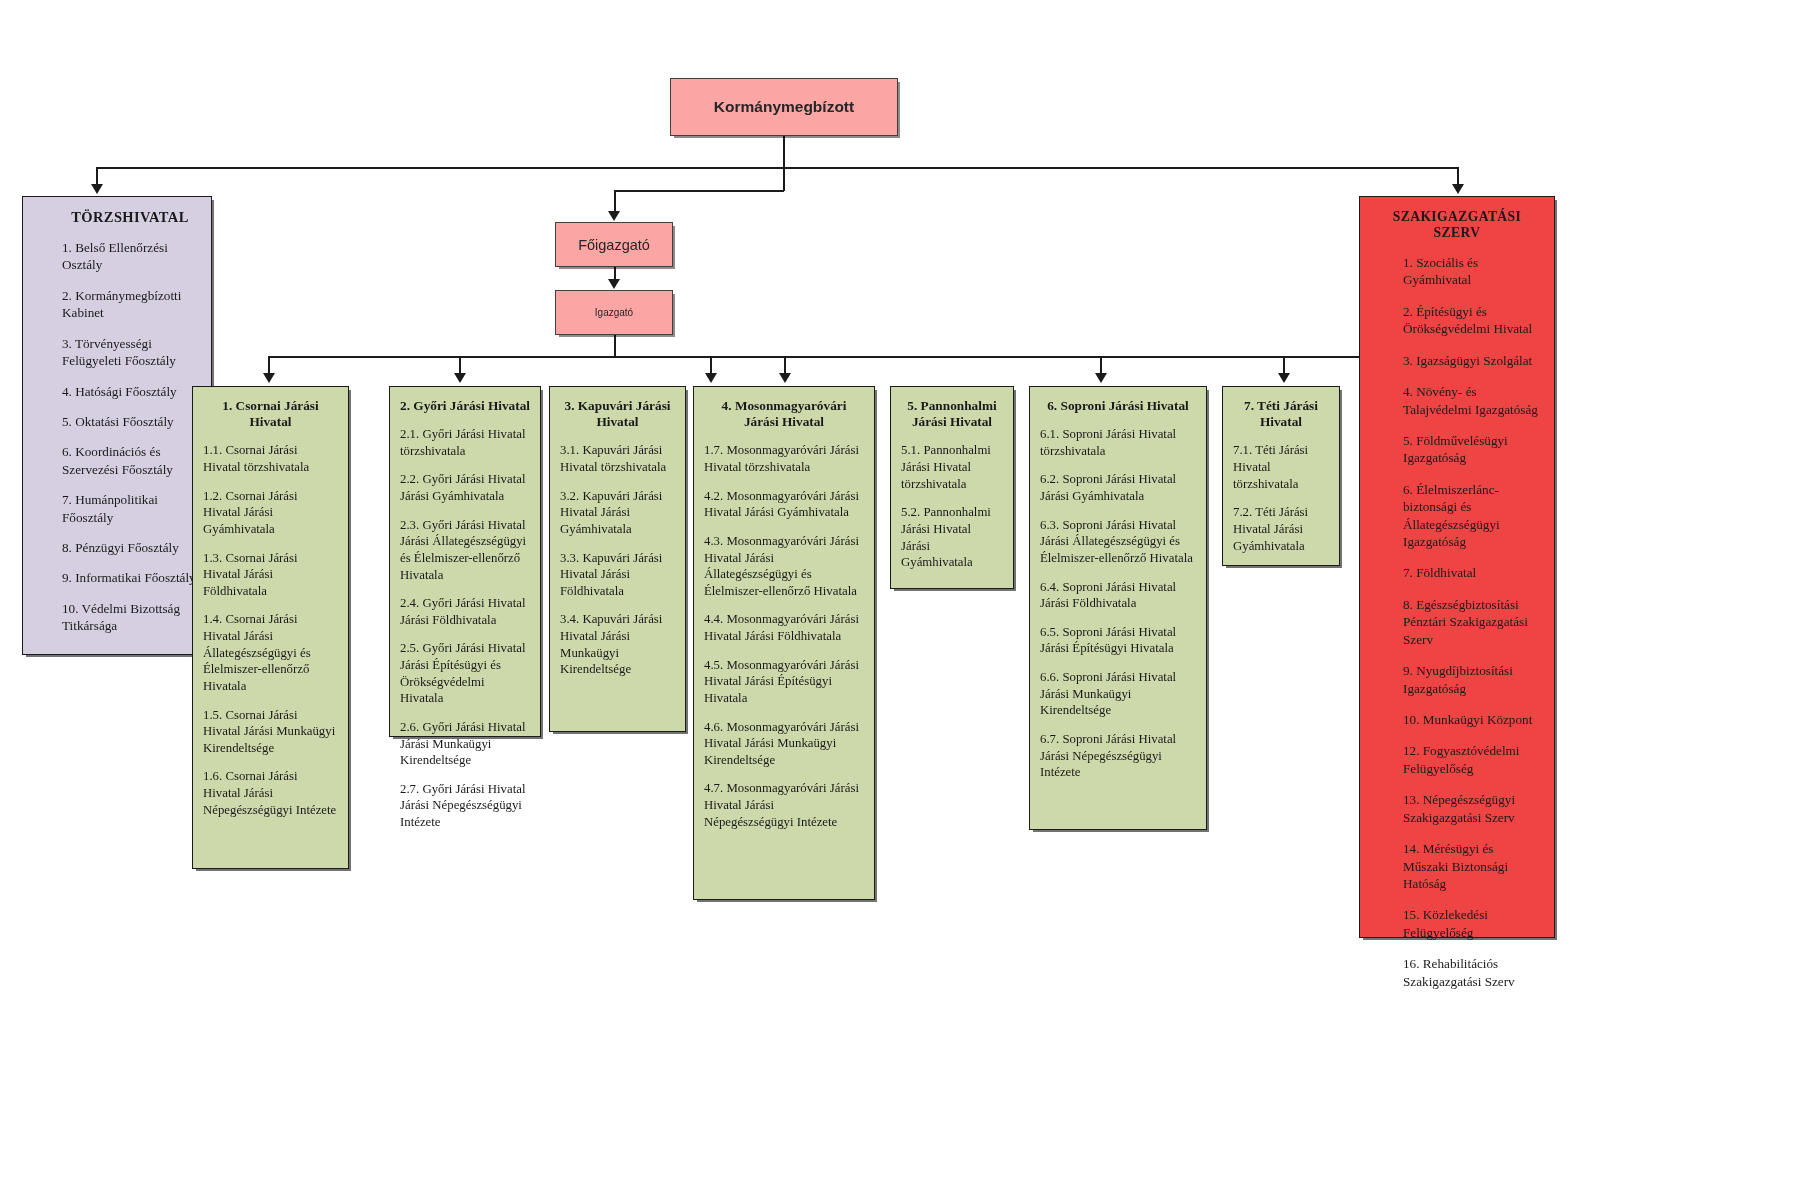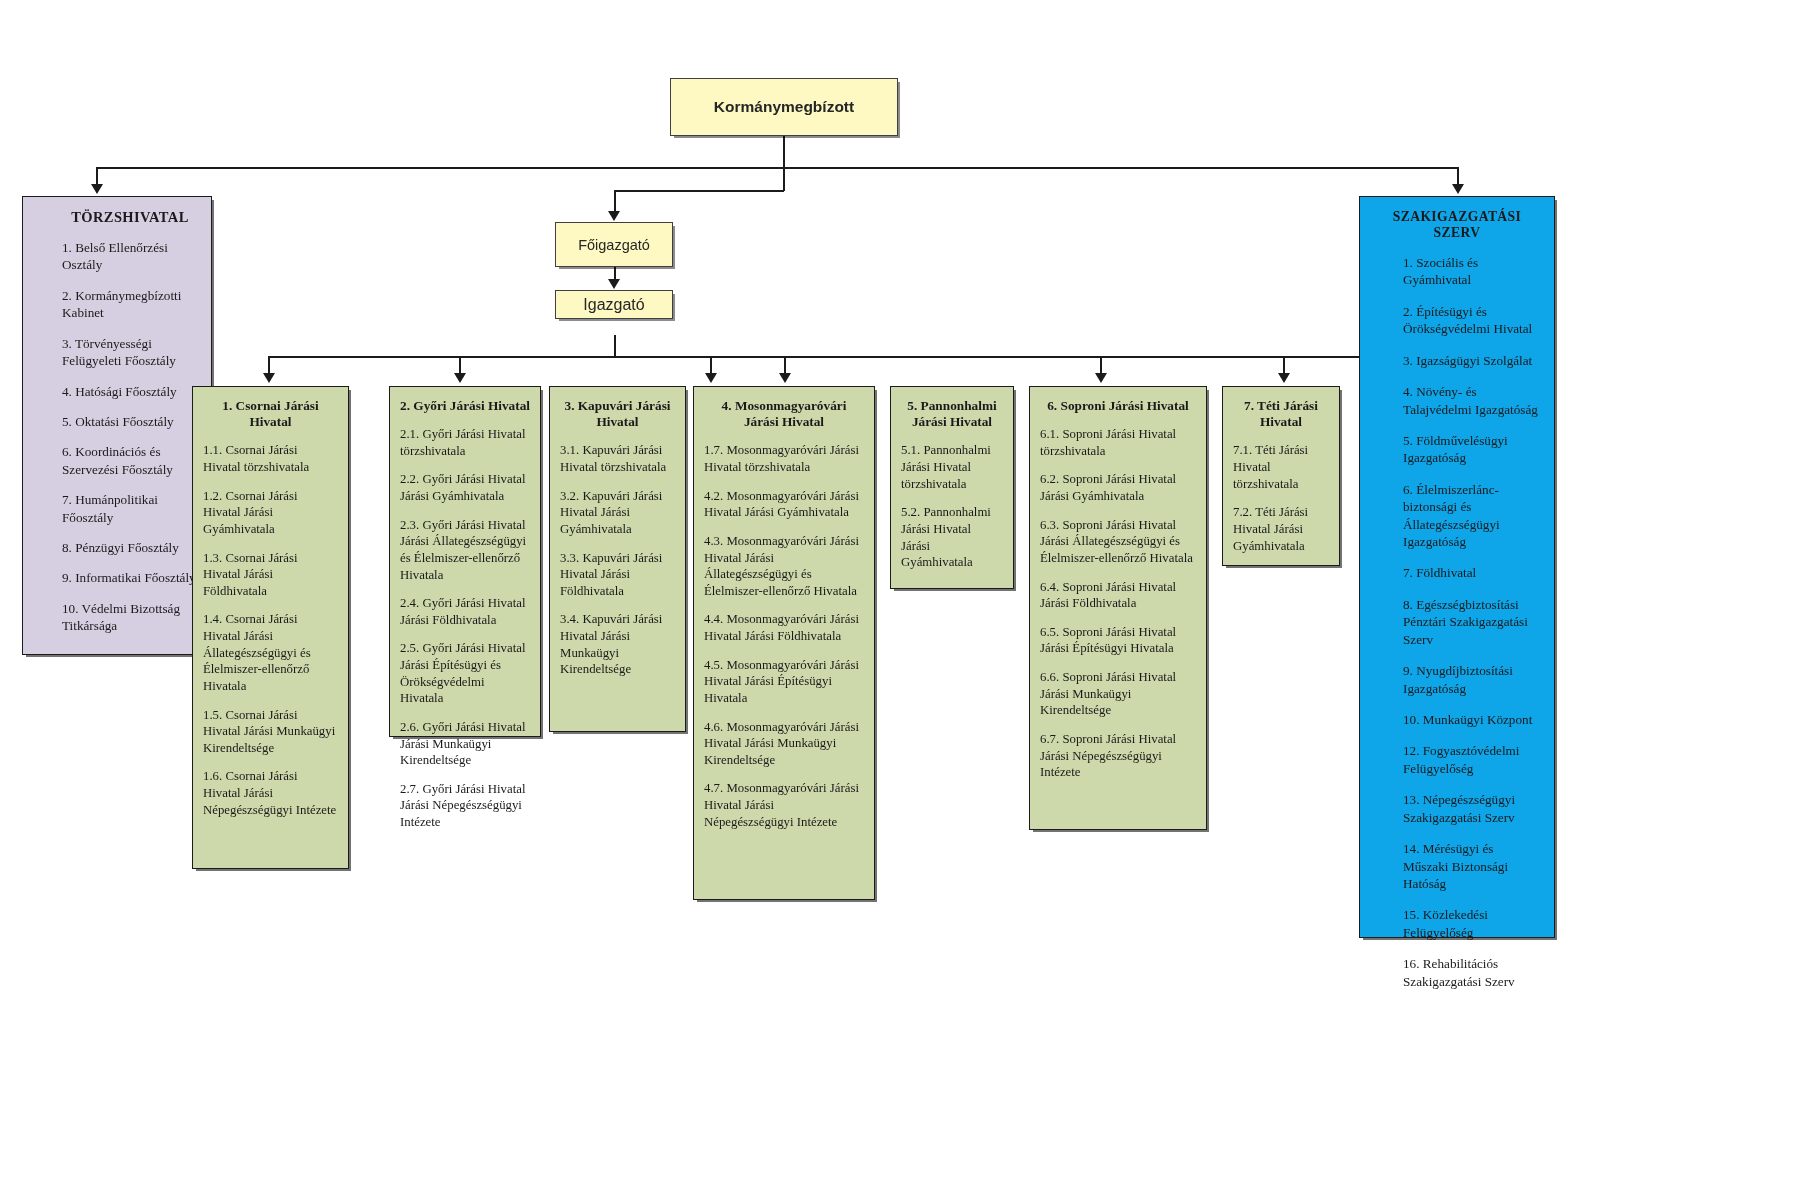--- a/index.html
+++ b/index.html
@@ -28,40 +28,40 @@
     box-shadow: 3px 3px 0 -1px rgba(0,0,0,0.55);
   }
   .box-title {
     font-weight: bold;
     text-align: center;
     line-height: 1.22;
   }
 
   
   .exec {
-    background: #fef9c3;
+    background: #fca5a5;
     border: 1.5px solid #3f3f3f;
     display: flex;
     align-items: center;
     justify-content: center;
     font-family: "Liberation Sans", "DejaVu Sans", sans-serif;
     color: #262626;
     box-shadow: 3px 3px 0 -1px rgba(0,0,0,0.45);
   }
   #box-kormanymegbizott {
     left: 670px; top: 78px; width: 228px; height: 58px;
     font-size: 15.5px; font-weight: bold;
   }
   #box-foigazgato {
     left: 555px; top: 222px; width: 118px; height: 45px;
     font-size: 14.5px;
   }
   #box-igazgato {
-    left: 555px; top: 290px; width: 118px; height: 29px;
-    font-size: 16px;
+    left: 555px; top: 290px; width: 118px; height: 45px;
+    font-size: 10px;
   }
 
   
   .wing {
     padding: 12px 13px 14px 13px;
   }
   .wing .panel-title {
     font-weight: bold;
     text-align: center;
     font-size: 14.5px;
@@ -75,21 +75,21 @@
   }
   .wing .item:last-child { margin-bottom: 0; }
 
   #panel-torzshivatal {
     left: 22px; top: 196px; width: 190px; height: 459px;
     background: #d6cfe1;
     padding-left: 39px;
   }
   #panel-szakigazgatas {
     left: 1359px; top: 196px; width: 196px; height: 742px;
-    background: #0ea5e9;
+    background: #ef4444;
   }
   #panel-szakigazgatas .panel-title { font-size: 13.6px; }
   #panel-szakigazgatas .item { margin-bottom: 14px; margin-left: 30px; }
 
   
   .district {
     background: #cdd9ab;
     padding: 11px 10px 12px 10px;
   }
   .district .box-title {

